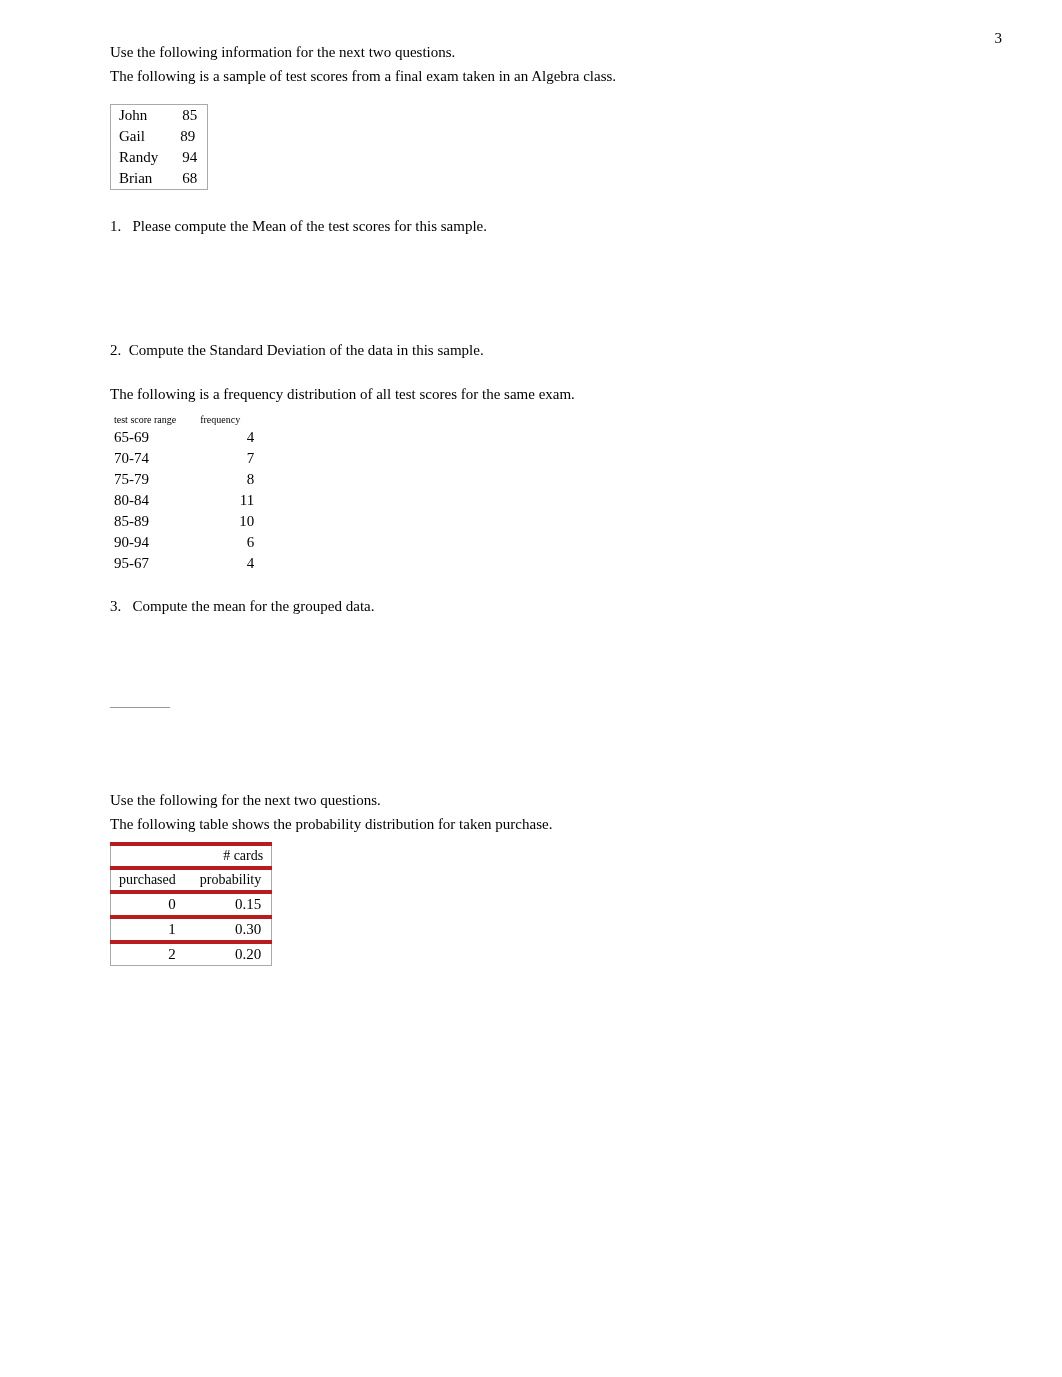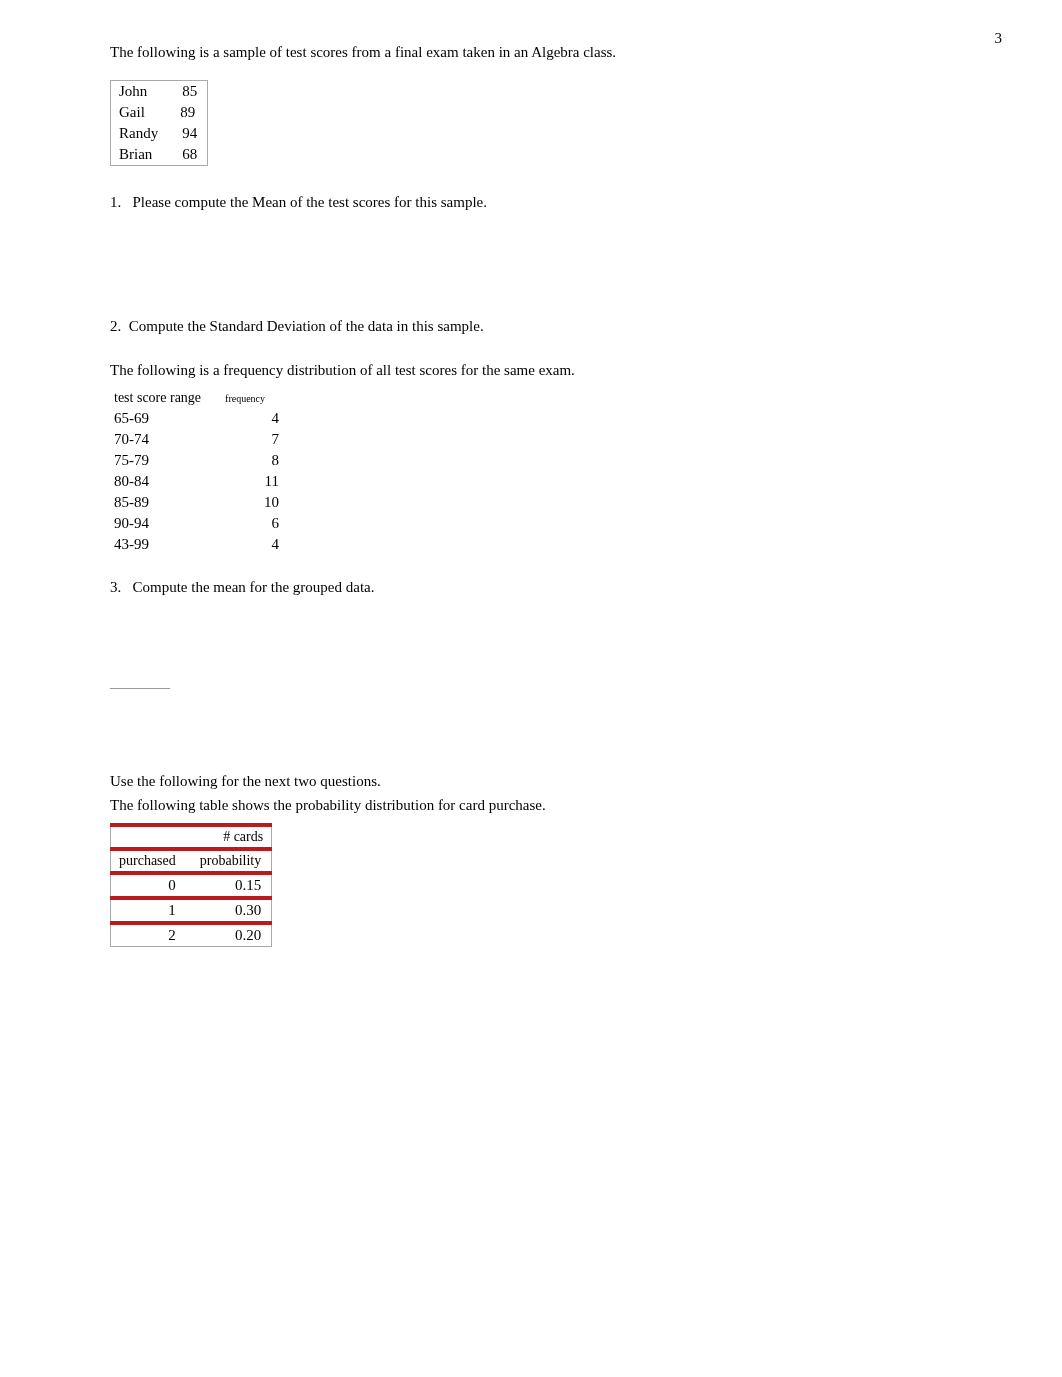--- a/index.html
+++ b/index.html
@@ -132,20 +132,21 @@
     }
   </style>
 </head>
 <body>
 
 <div class="page-number">
   <span>3</span>
 </div>
 
 <div class="intro-text">
+  <p>Use the following information for the next two questions.</p>
   <p>The following is a sample of test scores from a final exam taken in an Algebra class.</p>
 </div>
 
 <table class="score-table">
   <tbody id="score-table-body">
   <tr>
       <td>John</td>
       <td style="text-align:right;padding-right:10px;">85</td>
     </tr>
       <tr>
@@ -177,21 +178,21 @@
   </p>
 </div>
 
 <div class="section-intro">
   <p>The following is a frequency distribution of all test scores for the same exam.</p>
 </div>
 
 <table class="freq-table">
   <tbody id="freq-table-body">
   <tr class="header-row">
-    <td style="font-size:14px;">test score range</td>
+    <td style="font-size:10px;">test score range</td>
     <td style="font-size:10px;">frequency</td>
   </tr>
       <tr>
       <td>65-69</td>
       <td style="text-align:right;padding-right:6px;">4</td>
     </tr>
       <tr>
       <td>70-74</td>
       <td style="text-align:right;padding-right:6px;">7</td>
     </tr>
@@ -205,40 +206,40 @@
     </tr>
       <tr>
       <td>85-89</td>
       <td style="text-align:right;padding-right:6px;">10</td>
     </tr>
       <tr>
       <td>90-94</td>
       <td style="text-align:right;padding-right:6px;">6</td>
     </tr>
       <tr>
-      <td>43-99</td>
+      <td>95-67</td>
       <td style="text-align:right;padding-right:6px;">4</td>
     </tr>
     </tbody>
 </table>
 
 <div class="question">
   <p class="q3-space">
     <span>3.</span>
     &nbsp;&nbsp;<span>Compute the mean for the grouped data.</span>
   </p>
 </div>
 
 <div class="scratch-area"></div>
 
 <div style="height: 60px;"></div>
 
 <div class="section-intro" style="margin-top: 10px;">
   <p>Use the following for the next two questions.</p>
-  <p>The following table shows the probability distribution for card purchase.</p>
+  <p>The following table shows the probability distribution for taken purchase.</p>
 </div>
 
 <table class="prob-table">
   <tbody id="prob-table-body">
   <tr>
     <td colspan="2" style="font-size:14px;padding:2px 8px;"># cards</td>
   </tr>
       <tr>
     <td style="font-size:14px;padding:2px 16px 2px 8px;">purchased</td>
     <td style="font-size:14px;padding:2px 10px 2px 8px;text-align:right;">probability</td>

